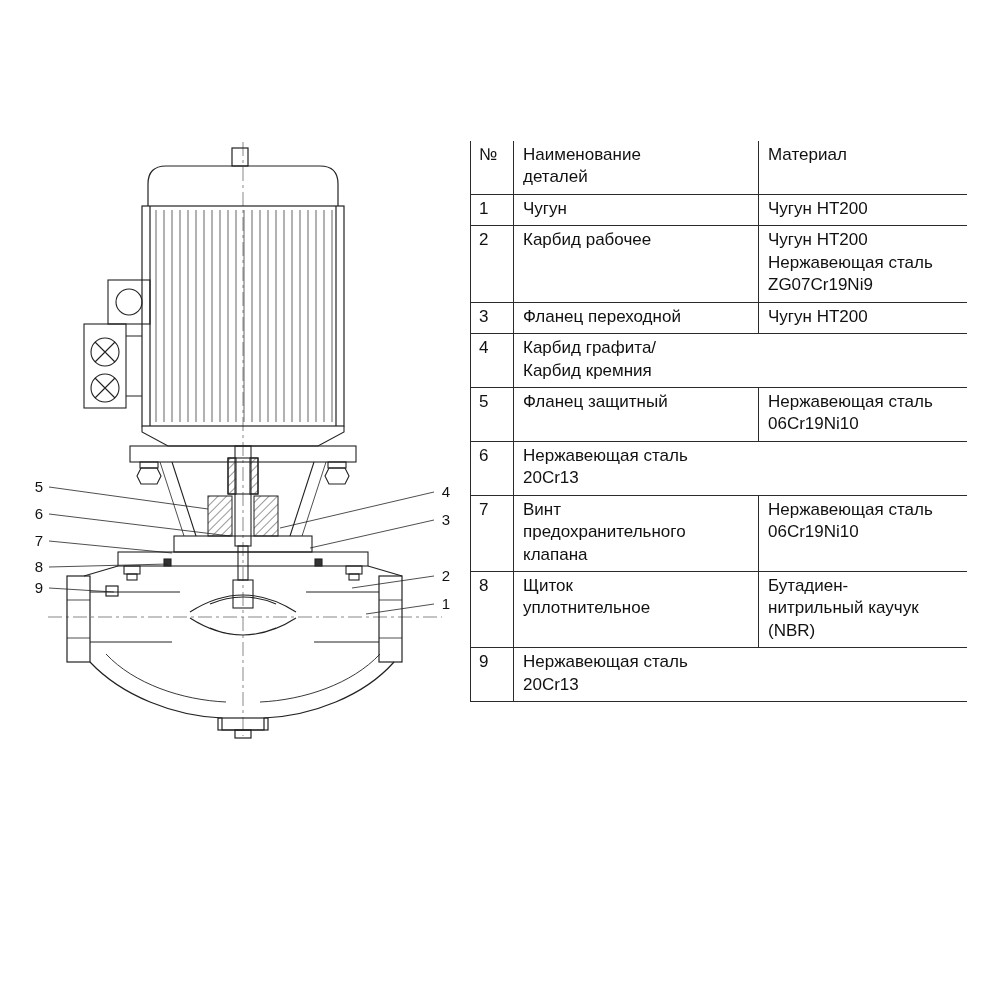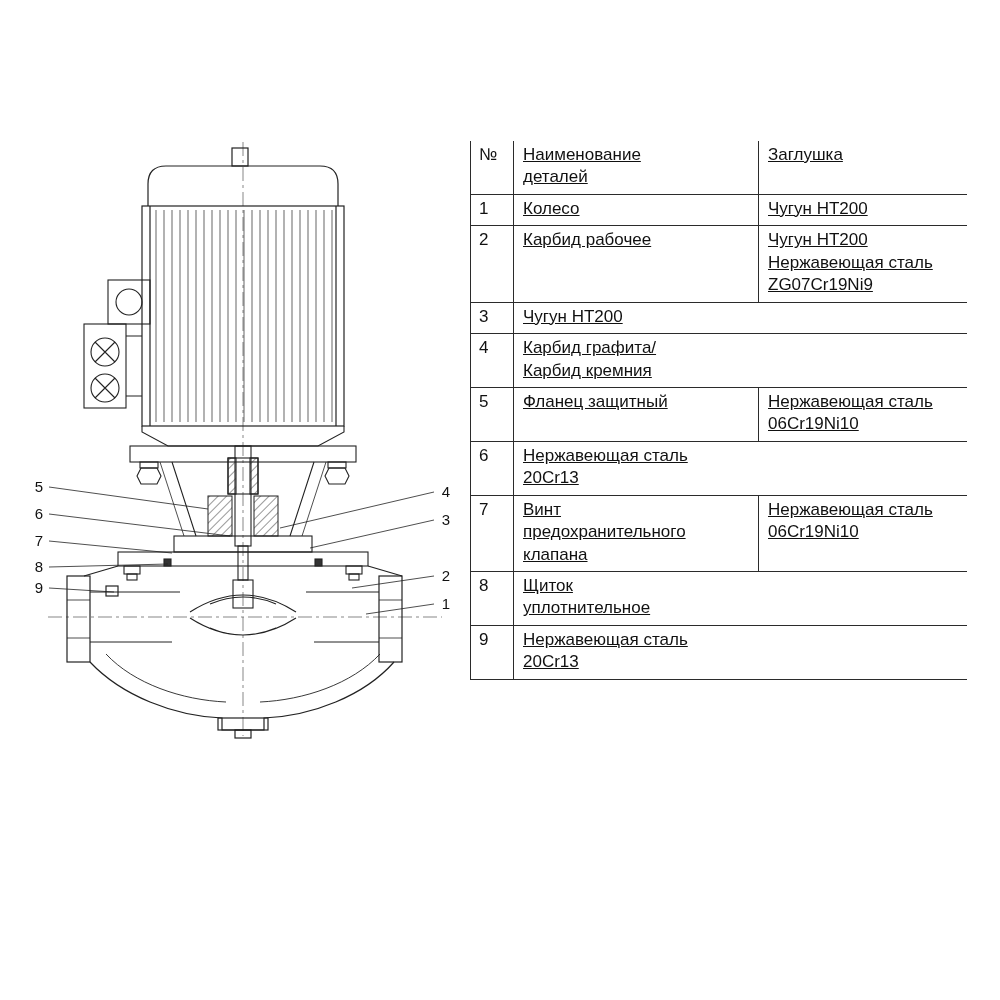--- a/index.html
+++ b/index.html
@@ -33,21 +33,20 @@
   }
   .trow > div {
     white-space: pre-line;
     font-size: 17px;
     line-height: 1.32;
     padding: 3px 6px 5px 8px;
   }
   .c-name, .c-mat {
     border-left: 1px solid #2b2b2b;
     padding-left: 9px !important;
-    text-decoration: underline;
   }
 </style>
 </head>
 <body>
 
 <div class="drawing">
   <svg viewBox="0 0 450 600" width="450" height="600">
     <defs>
       <pattern id="hatch" patternUnits="userSpaceOnUse" width="6" height="6" patternTransform="rotate(45)">
         <line x1="0" y1="0" x2="0" y2="6" stroke="#333" stroke-width="1"></line>
@@ -158,39 +157,40 @@
     <text class="callout" text-anchor="middle" x="424" y="469">1</text>
   </svg>
 </div>
 
 <div class="parts-table">
 
   <div class="trow thead">
     <div class="c-num">№</div>
     <div class="c-name">Наименование
 деталей</div>
-    <div class="c-mat">Заглушка</div>
+    <div class="c-mat">Материал</div>
   </div>
 
   <div class="trow">
     <div class="c-num">1</div>
-    <div class="c-name">Колесо</div>
+    <div class="c-name">Чугун</div>
     <div class="c-mat">Чугун HT200</div>
   </div>
 
   <div class="trow">
     <div class="c-num">2</div>
     <div class="c-name">Карбид рабочее</div>
     <div class="c-mat">Чугун HT200
 Нержавеющая сталь
 ZG07Cr19Ni9</div>
   </div>
 
   <div class="trow">
     <div class="c-num">3</div>
+    <div class="c-name">Фланец переходной</div>
     <div class="c-mat">Чугун HT200</div>
   </div>
 
   <div class="trow">
     <div class="c-num">4</div>
     <div class="c-mat">Карбид графита/
 Карбид кремния</div>
   </div>
 
   <div class="trow">
@@ -212,20 +212,23 @@
 предохранительного
 клапана</div>
     <div class="c-mat">Нержавеющая сталь
 06Cr19Ni10</div>
   </div>
 
   <div class="trow">
     <div class="c-num">8</div>
     <div class="c-name">Щиток
 уплотнительное</div>
+    <div class="c-mat">Бутадиен-
+нитрильный каучук
+(NBR)</div>
   </div>
 
   <div class="trow">
     <div class="c-num">9</div>
     <div class="c-mat">Нержавеющая сталь
 20Cr13</div>
   </div>
 
 </div>
 

